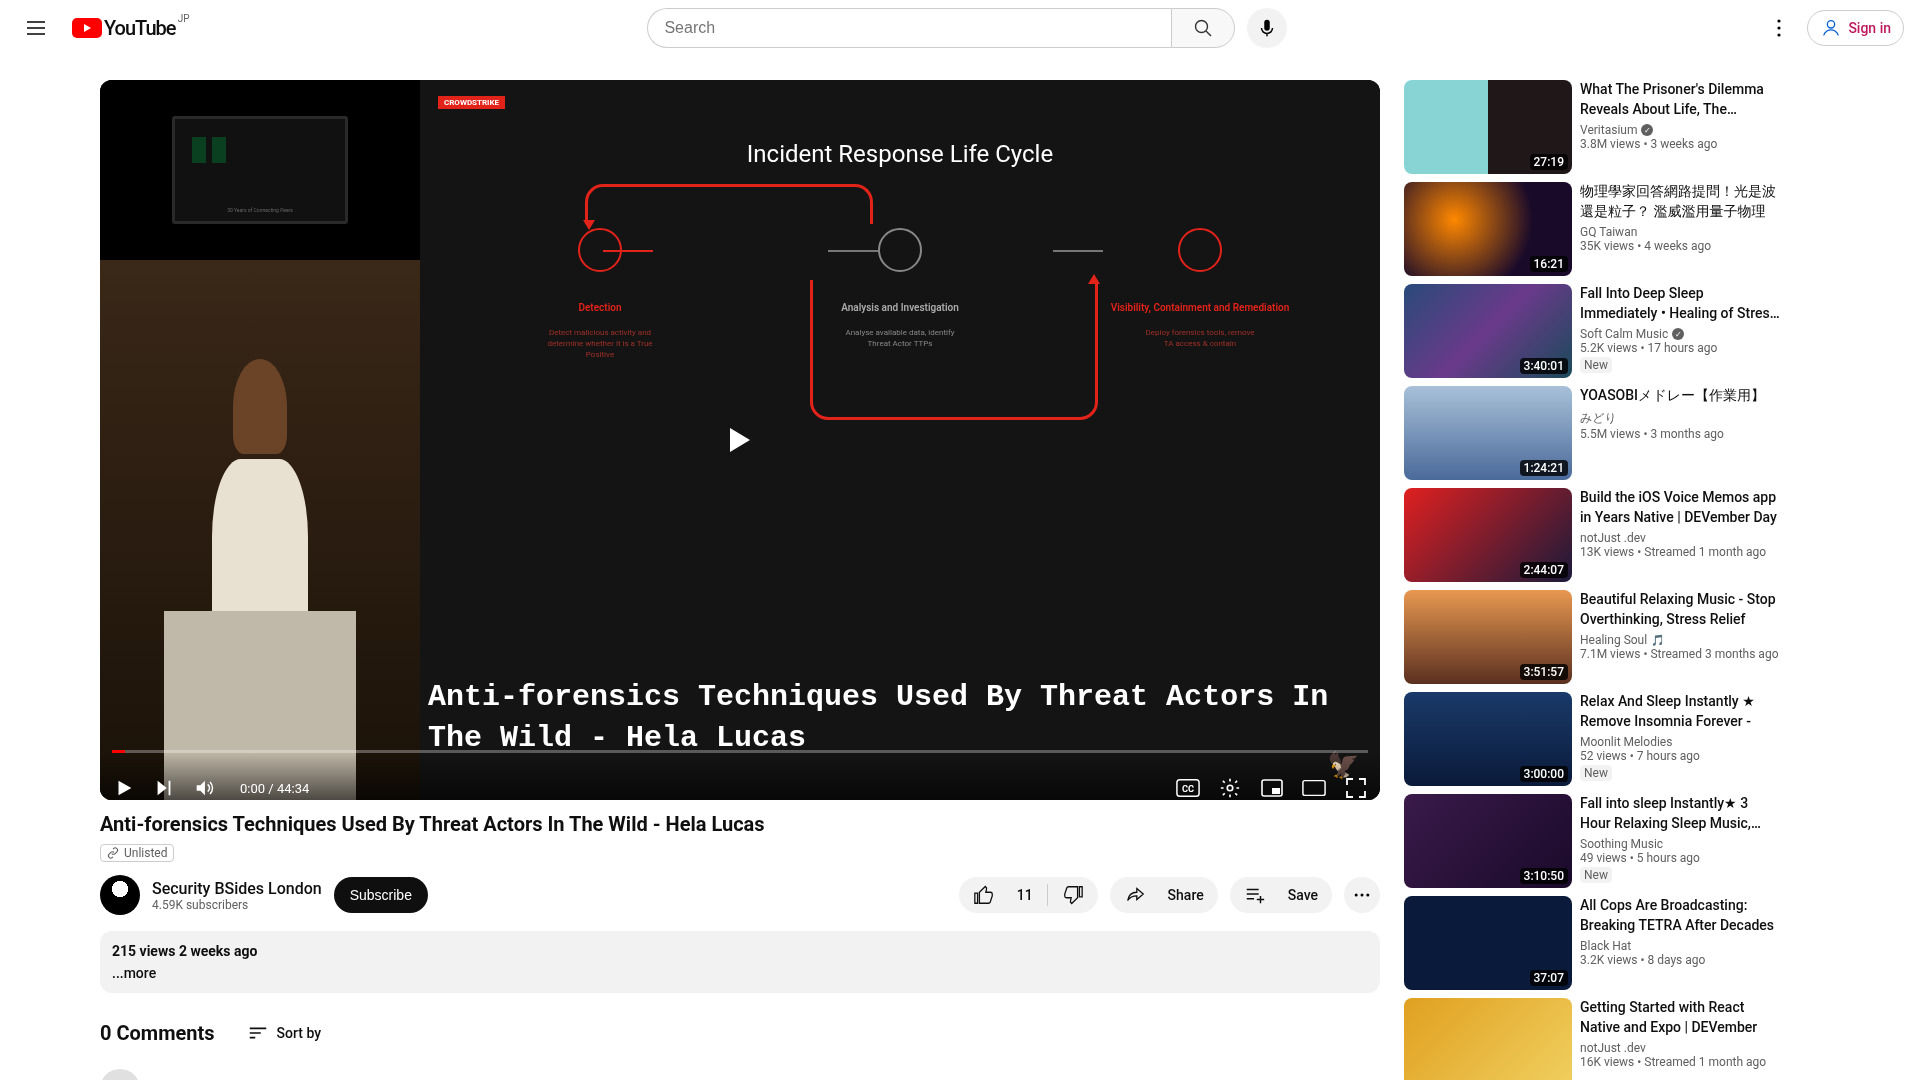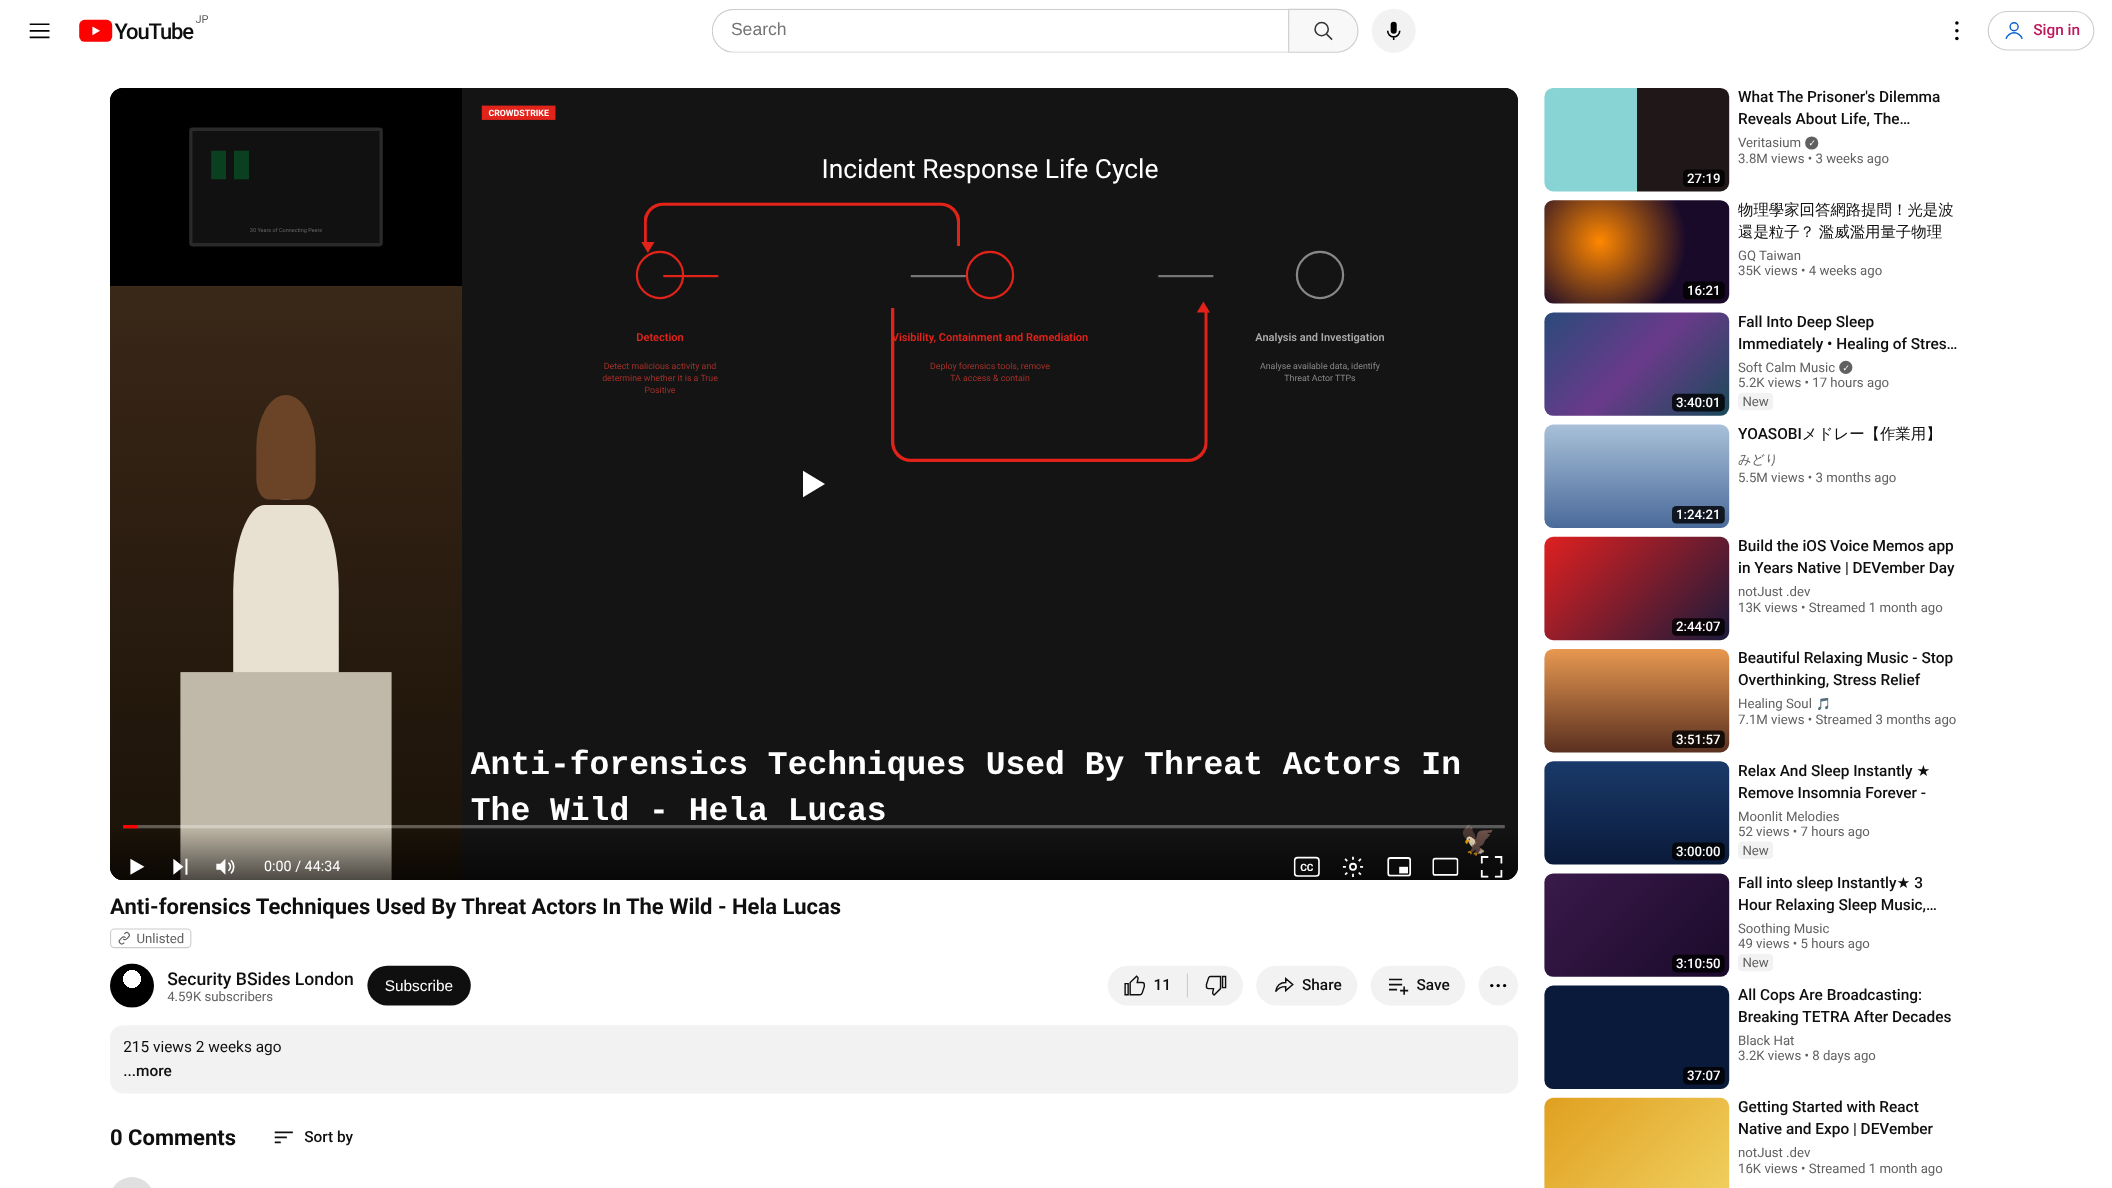--- a/index.html
+++ b/index.html
@@ -80,25 +80,25 @@
 
 .video-title{font-size:20px;font-weight:700;margin-top:12px}
 .unlisted{display:inline-flex;align-items:center;gap:4px;font-size:12px;color:#606060;border:1px solid #ccc;border-radius:4px;padding:1px 5px;margin-top:8px}
 .meta-row{display:flex;align-items:center;margin-top:12px;gap:12px}
 .channel{display:flex;align-items:center;gap:12px;flex:1}
 .avatar{width:40px;height:40px;border-radius:50%;background:#000 radial-gradient(circle at 50% 35%,#fff 0%,#fff 25%,#000 25%);cursor:pointer}
 .channel-name{font-size:16px;font-weight:500}
 .subs{font-size:12px;color:#606060}
 .sub-btn{background:#0f0f0f;color:#fff;border-radius:18px;padding:0 16px;height:36px;font-size:14px;font-weight:500;border:none;cursor:pointer}
 .pill{display:flex;align-items:center;background:#f2f2f2;border-radius:18px;height:36px;cursor:pointer}
-.pill-seg{display:flex;align-items:center;gap:6px;padding:0 14px;font-size:14px;font-weight:500;height:100%}
+.pill-seg{display:flex;align-items:center;gap:22px;padding:0 14px;font-size:14px;font-weight:500;height:100%}
 .pill-div{width:1px;height:22px;background:#ccc}
 .icon-only{width:36px;justify-content:center}
 .desc-box{background:#f2f2f2;border-radius:12px;padding:12px;margin-top:16px;font-size:14px}
-.desc-meta{font-weight:400}
+.desc-meta{font-weight:700}
 .more-link{font-weight:500;margin-top:6px;cursor:pointer}
 
 .comments{margin-top:28px}
 .comments-head{display:flex;align-items:center;gap:32px}
 .comments-count{font-size:20px;font-weight:700}
 .sort{display:flex;align-items:center;gap:8px;font-size:14px;font-weight:500;cursor:pointer}
 .add-comment{display:flex;align-items:center;gap:16px;margin-top:24px}
 .comment-avatar{width:40px;height:40px;border-radius:50%;background:#e0e0e0}
 .comment-input{flex:1;border:none;border-bottom:1px solid #ccc;padding:6px 0;font-size:14px;outline:none}
 
@@ -208,28 +208,28 @@
           <div class="arrow-bot"></div>
           <div class="connector c1"></div>
               <div class="connector c2"></div>
               <div class="connector c3"></div>
           <div class="flow-node">
                 <div class="circle red"></div>
                 <div class="node-label red">Detection</div>
                 <div class="node-desc red">Detect malicious activity and determine whether it is a True Positive</div>
               </div>
           <div class="flow-node">
+                <div class="circle grey"></div>
+                <div class="node-label grey">Analysis and Investigation</div>
+                <div class="node-desc">Analyse available data, identify Threat Actor TTPs</div>
+              </div>
+          <div class="flow-node">
                 <div class="circle red"></div>
                 <div class="node-label red">Visibility, Containment and Remediation</div>
                 <div class="node-desc red">Deploy forensics tools, remove TA access &amp; contain</div>
-              </div>
-          <div class="flow-node">
-                <div class="circle grey"></div>
-                <div class="node-label grey">Analysis and Investigation</div>
-                <div class="node-desc">Analyse available data, identify Threat Actor TTPs</div>
               </div>
         </div>
         <div class="bird">🦅</div>
       </div>
     </div>
     <div class="overlay-title">Anti-forensics Techniques Used By Threat Actors In The Wild - Hela Lucas</div>
     <div class="play-overlay"></div>
     <div class="progress"></div>
     <div class="controls">
       <div class="ctrl-left">

